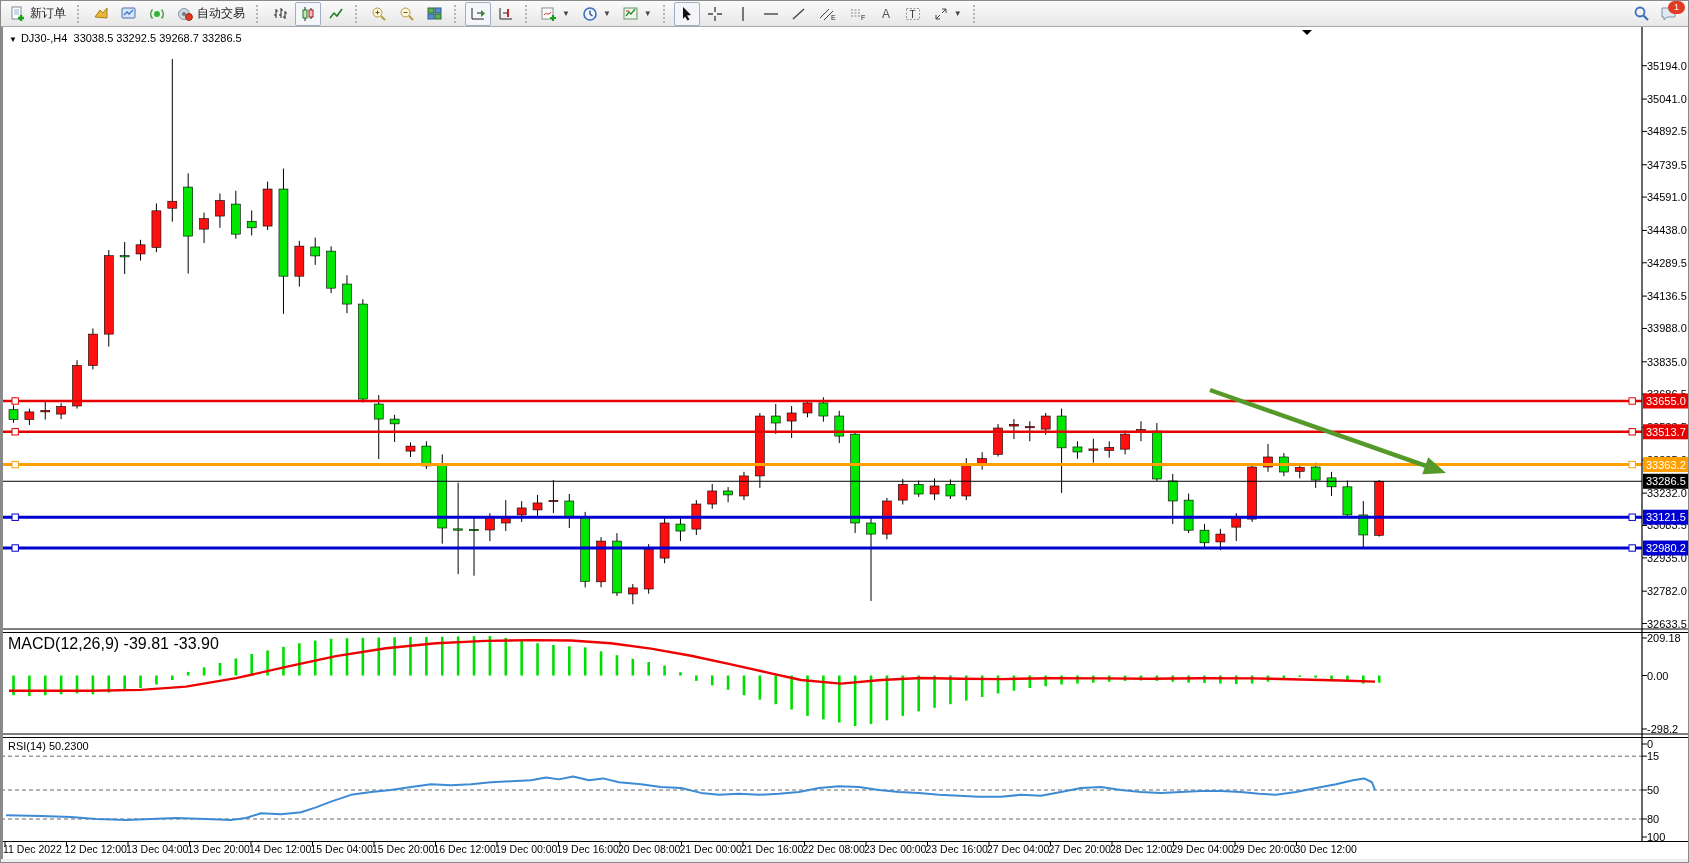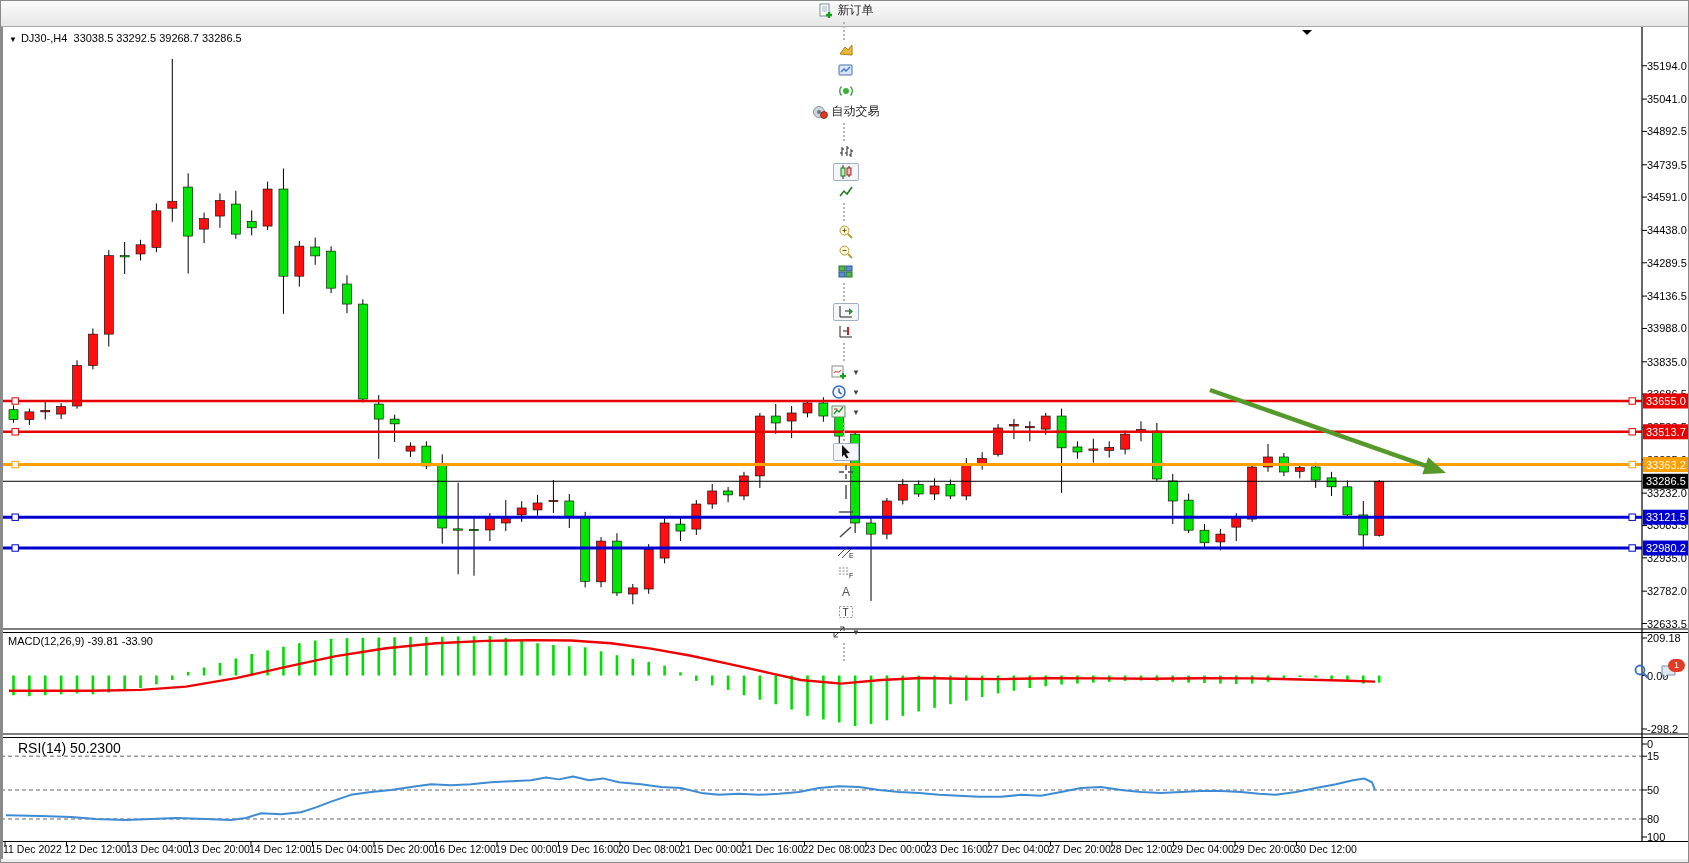--- a/index.html
+++ b/index.html
@@ -1,37 +1,37 @@
 <!DOCTYPE html>
 <html><head>
 <meta charset="utf-8">
 <style>
   html,body{margin:0;padding:0;background:#d4d0c8;font-family:"Liberation Sans",sans-serif;}
   #app{position:relative;width:1689px;height:863px;background:#fff;overflow:hidden;border:1px solid #8a8a8a;box-sizing:border-box;}
   
   #toolbar{position:absolute;top:0;left:0;width:1689px;height:26px;z-index:5;
     background:linear-gradient(#fbfbfb,#e7e7e7);border-bottom:1px solid #a8a8a8;
-    display:flex;align-items:center;padding:0 4px;box-sizing:border-box;gap:2px;flex-direction:column;}
+    display:flex;align-items:center;padding:0 4px;box-sizing:border-box;gap:2px;}
   .tbtn{height:22px;display:flex;align-items:center;gap:4px;padding:0 4px;border:1px solid transparent;border-radius:2px;color:#222;font-size:12px;cursor:default;}
   .tbtn.pressed{background:#f4f6f9;border:1px solid #9fb0c4;}
   .tsep{width:1px;height:18px;background:#bdbdbd;margin:0 4px;flex:0 0 auto;}
   .tsep.grip{border-left:2px dotted #b5b5b5;background:none;width:3px;}
   .ti{display:block;}
   .caret{font-size:8px;color:#444;margin-left:1px;}
   #periods{display:flex;align-items:center;gap:2px;}
   .pbtn{min-width:26px;height:20px;display:flex;align-items:center;justify-content:center;font-size:12px;color:#333;border:1px solid transparent;padding:0 3px;}
   .pbtn.active{background:#f5f6f7;border:1px solid #9e9e9e;}
   #tb-right{margin-left:auto;display:flex;align-items:center;gap:10px;padding-right:8px;}
   #chat-wrap{position:relative;}
   #chat-badge{position:absolute;top:-5px;right:-7px;min-width:13px;height:13px;background:#e23b24;border-radius:8px;color:#fff;font-size:9px;display:flex;align-items:center;justify-content:center;padding:0 2px;}
   
   #chart-title{position:absolute;left:8px;top:31px;z-index:3;font-size:11px;color:#000;}
   #chart-title .tri{font-size:8px;margin-right:4px;}
-  #macd-label{position:absolute;left:7px;top:634px;z-index:3;font-size:11px;color:#000;}
-  #rsi-label{position:absolute;left:7px;top:739px;z-index:3;font-size:14px;color:#000;margin-left:10px;}
+  #macd-label{position:absolute;left:7px;top:634px;z-index:3;font-size:16px;color:#000;}
+  #rsi-label{position:absolute;left:7px;top:739px;z-index:3;font-size:11px;color:#000;}
   svg text{font-family:"Liberation Sans",sans-serif;}
 </style>
 </head>
 <body>
 
 <div id="app">
 
   <svg id="chart-svg" width="1689" height="863" style="position:absolute;top:0;left:0;z-index:1;">
       <rect x="0" y="26" width="1689" height="837" fill="#ffffff"></rect>
       <rect x="0" y="858" width="1689" height="5" fill="#efefef"></rect>

